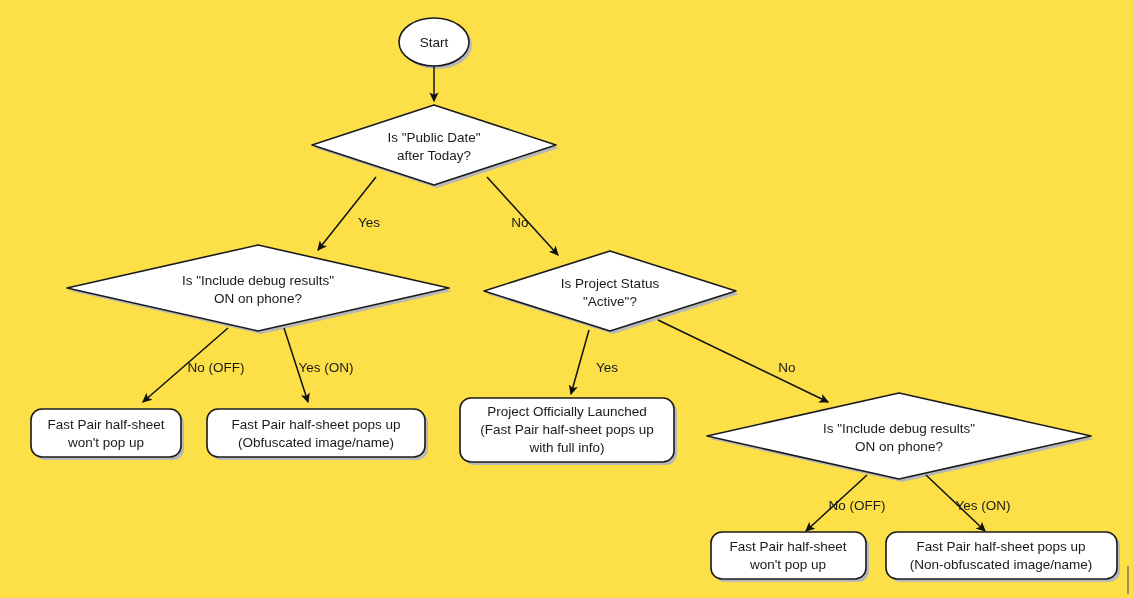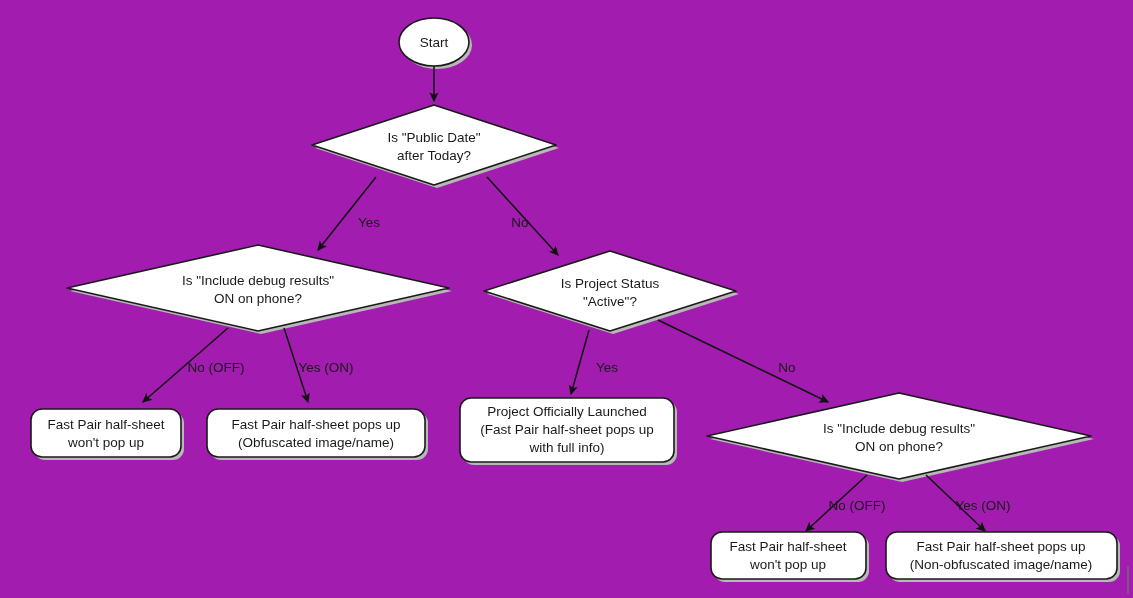--- a/index.html
+++ b/index.html
@@ -4,21 +4,21 @@
 <style>
   html, body {
     margin: 0;
     padding: 0;
     background: #ffffff;
   }
   #canvas {
     position: relative;
     width: 1133px;
     height: 598px;
-    background: #a21caf;
+    background: #fde047;
     overflow: hidden;
     font-family: "Liberation Sans", sans-serif;
   }
   svg#flow {
     display: block;
     width: 1133px;
     height: 598px;
   }
   .node-shape {
     fill: #ffffff;

